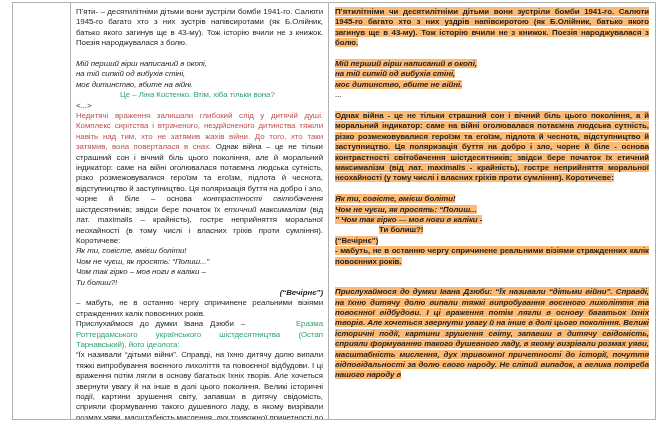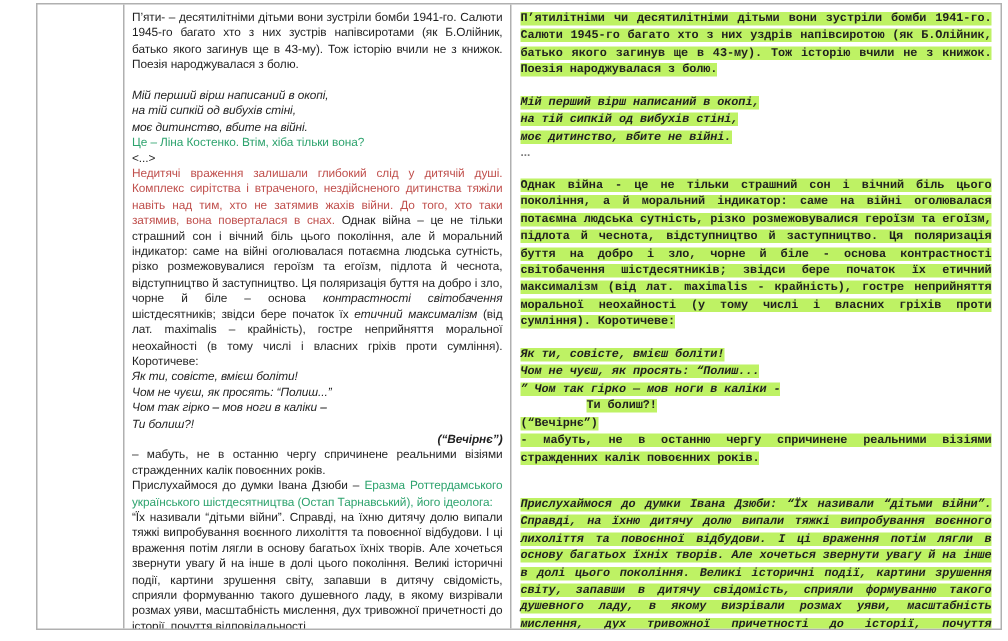--- a/index.html
+++ b/index.html
@@ -5,21 +5,21 @@
   html, body { margin: 0; padding: 0; background: #ffffff; }
   .page {
     position: relative;
     width: 672px; height: 427px;
     background: #ffffff;
     overflow: hidden;
     font-family: "Liberation Sans", sans-serif;
   }
   .doc-table {
     position: absolute;
-    left: 24px; top: 2px;
+    left: 12px; top: 2px;
     width: 644px; height: 418px;
     display: flex;
     border: 1px solid #b0b0b0;
     box-sizing: border-box;
     background: #ffffff;
   }
   .cell {
     box-sizing: border-box;
     overflow: hidden;
     height: 100%;
@@ -34,24 +34,24 @@
     color: #1f1f1f;
     letter-spacing: -0.05px;
   }
   .col-right { font-weight: 700; }
 
   p { margin: 0; }
   .just   { text-align: justify; }
   .italic { font-style: italic; }
   .bold   { font-weight: 700; }
   .alignr { text-align: right; }
-  .green  { color: #2ea36e; }
+  .green  { color: #2ea36e; margin-left: 44px; }
   .red    { color: #c0504d; }
   .gray   { color: #7a7a7a; }
-  .hl     { background-color: #bef264; font-family: Liberation Mono, monospace; }
+  .hl     { background-color: #fdba74; }
   .blank  { height: 10.4px; }
   .blank2 { height: 20px; }
   .indent { margin-left: 44px; }
 </style>
 </head>
 <body>
 
 <div class="page">
   <div class="doc-table">
 

